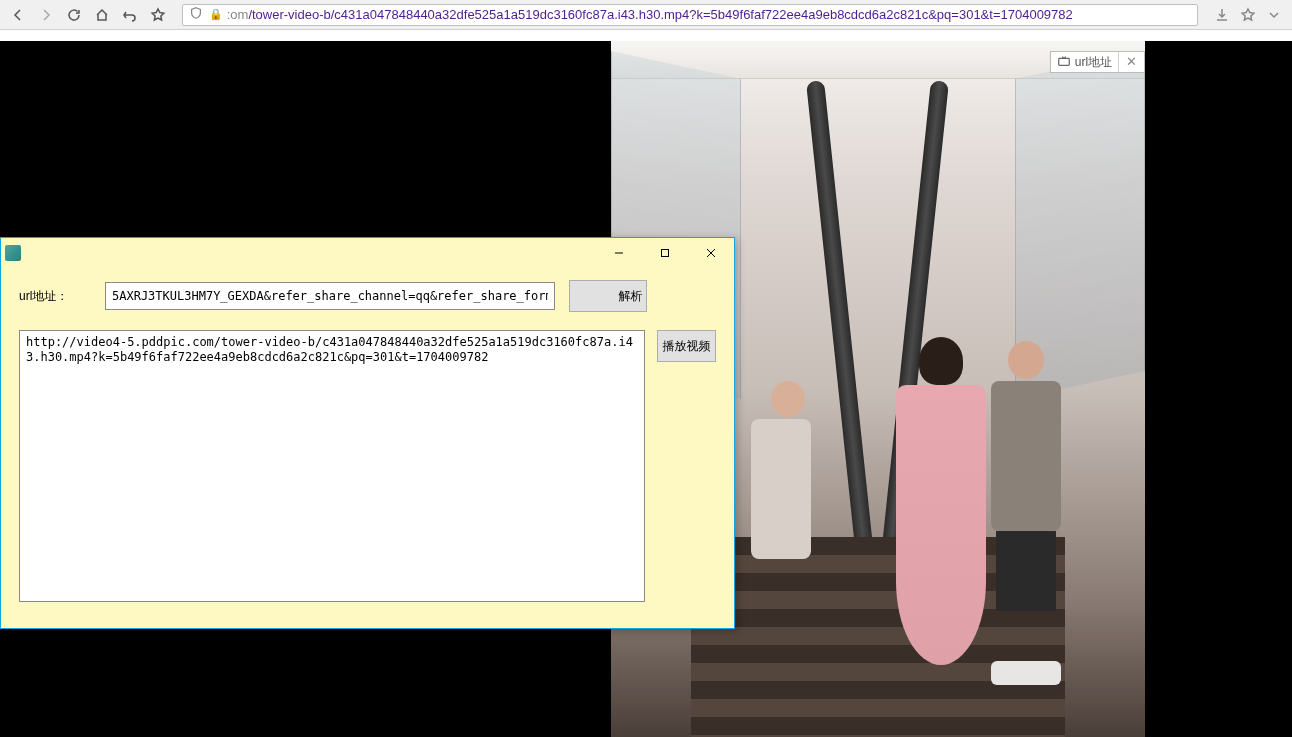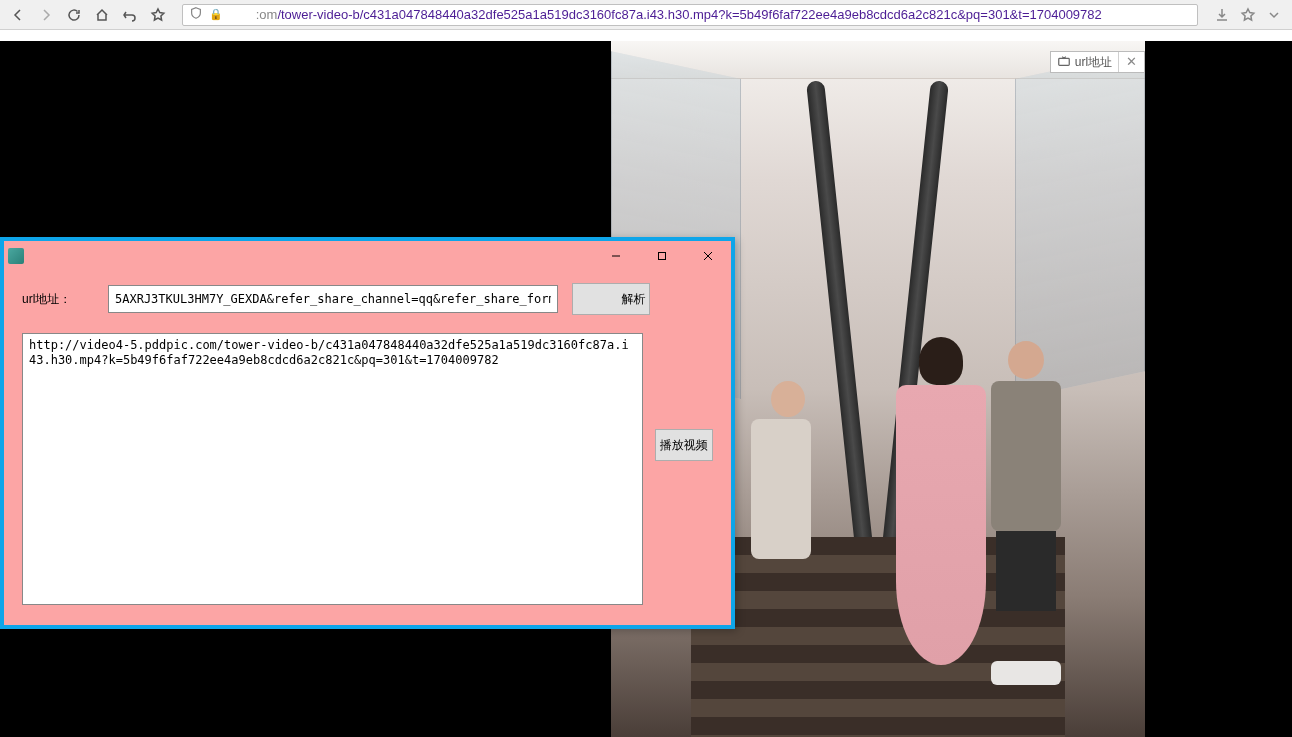--- a/index.html
+++ b/index.html
@@ -55,21 +55,21 @@
     .address-bar .shield {
       margin-right: 6px;
       color: #888;
     }
     .address-bar .lock {
       margin-right: 4px;
       color: #b04040;
       font-size: 11px;
     }
     .url-text { color: #4c1d95; }
-    .url-domain { color: #888; margin-left: 29px; }
+    .url-domain { color: #888; }
     .right-icons {
       display: flex;
       gap: 10px;
       padding: 0 6px;
     }
     
     
     .content-area {
       width: 100%;
       height: 707px;
@@ -170,22 +170,22 @@
       line-height: 20px;
     }
     
     
     .dialog-window {
       position: absolute;
       left: 0;
       top: 207px;
       width: 735px;
       height: 392px;
-      background: #fca5a5;
-      border: 4px solid #0ea5e9;
+      background: #fef9c3;
+      border: 1px solid #0ea5e9;
       box-shadow: 2px 2px 8px rgba(0,0,0,0.25);
     }
     .dialog-titlebar {
       height: 30px;
       display: flex;
       align-items: center;
       justify-content: space-between;
       padding: 0 0 0 4px;
     }
     .dialog-icon {
@@ -260,21 +260,20 @@
       line-height: 1.25;
       word-break: break-all;
     }
     .play-btn {
       width: 60px;
       height: 32px;
       background: #e1e1e1;
       border: 1px solid #adadad;
       font-size: 12px;
       cursor: pointer;
-      margin-top: 96px;
     }
     
     
     .left-black {
       position: absolute;
       left: 0; top: 11px;
       width: 611px; height: 696px;
       background: #000;
     }
     .right-black {

